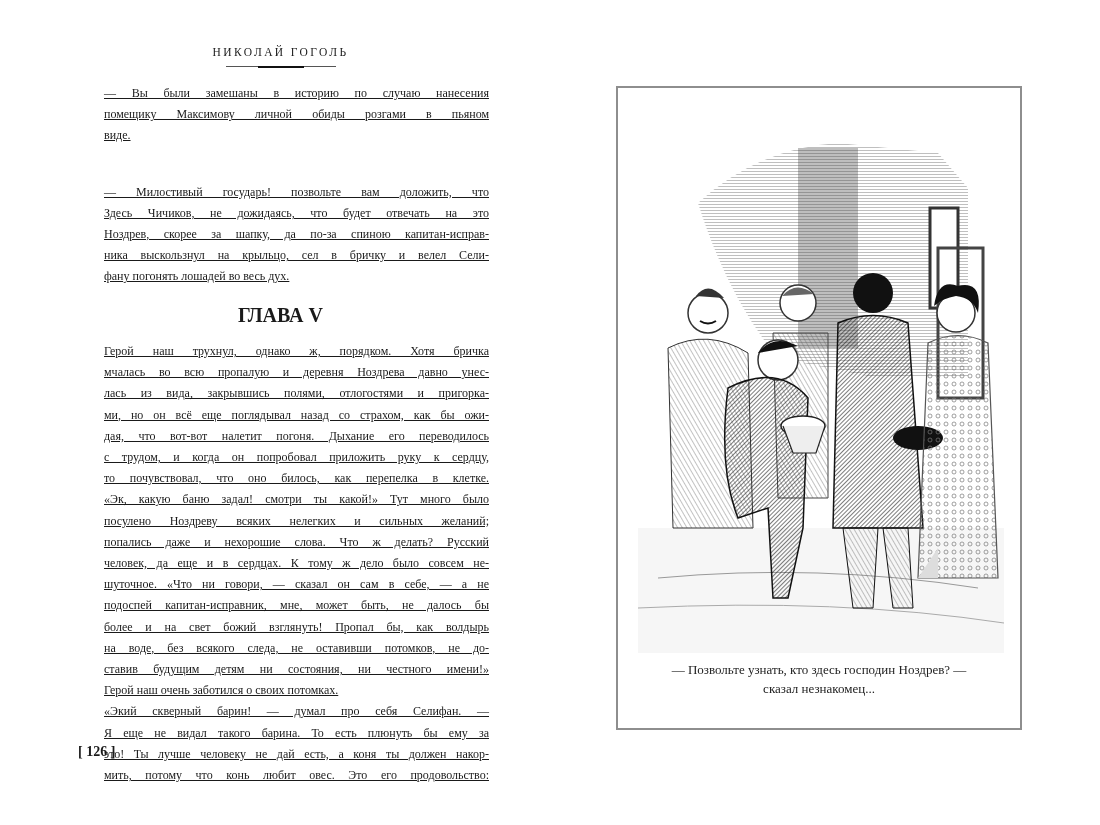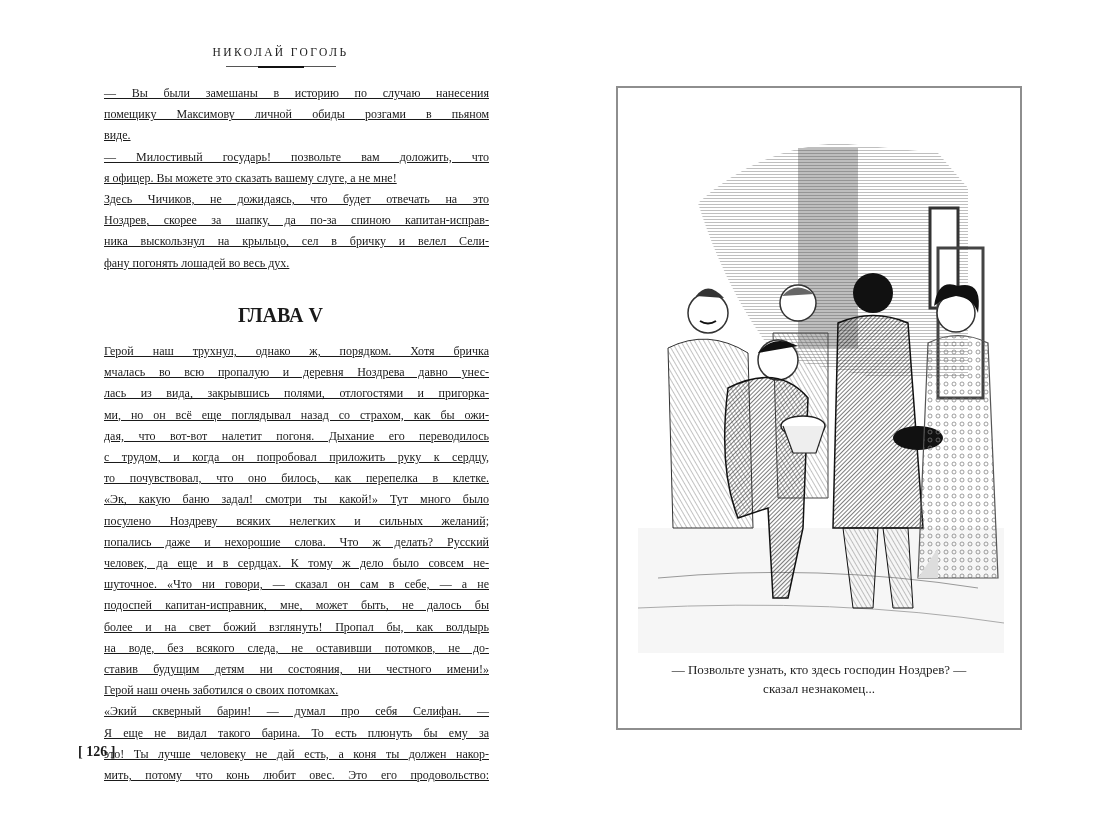--- a/index.html
+++ b/index.html
@@ -61,22 +61,21 @@
   <div class="head-rule"></div>
   <div class="head-rule-thick"></div>
 
   <div class="text-block" id="top-block" style="top:83px">
       <p>
         <span class="line" style="text-indent: 20px;">— Вы были замешаны в историю по случаю нанесения</span>
         <span class="line">помещику Максимову личной обиды розгами в пьяном</span>
         <span class="line last">виде.</span>
       </p>
       <p>
-        <span class="line" style="text-indent: 20px;">— Милостивый государь! позвольте вам доложить, что</span>
-        <span class="line last">я офицер. Вы можете это сказать вашему слуге, а не мне!</span>
+        <span class="line" style="text-indent: 20px; margin-top: 35px;">— Милостивый государь! позвольте вам доложить, что</span>
       </p>
       <p>
         <span class="line" style="text-indent: 20px;">Здесь Чичиков, не дожидаясь, что будет отвечать на это</span>
         <span class="line">Ноздрев, скорее за шапку, да по-за спиною капитан-исправ-</span>
         <span class="line">ника выскользнул на крыльцо, сел в бричку и велел Сели-</span>
         <span class="line last">фану погонять лошадей во весь дух.</span>
       </p>
     </div>
 
   <div class="chapter-title">ГЛАВА V</div>

